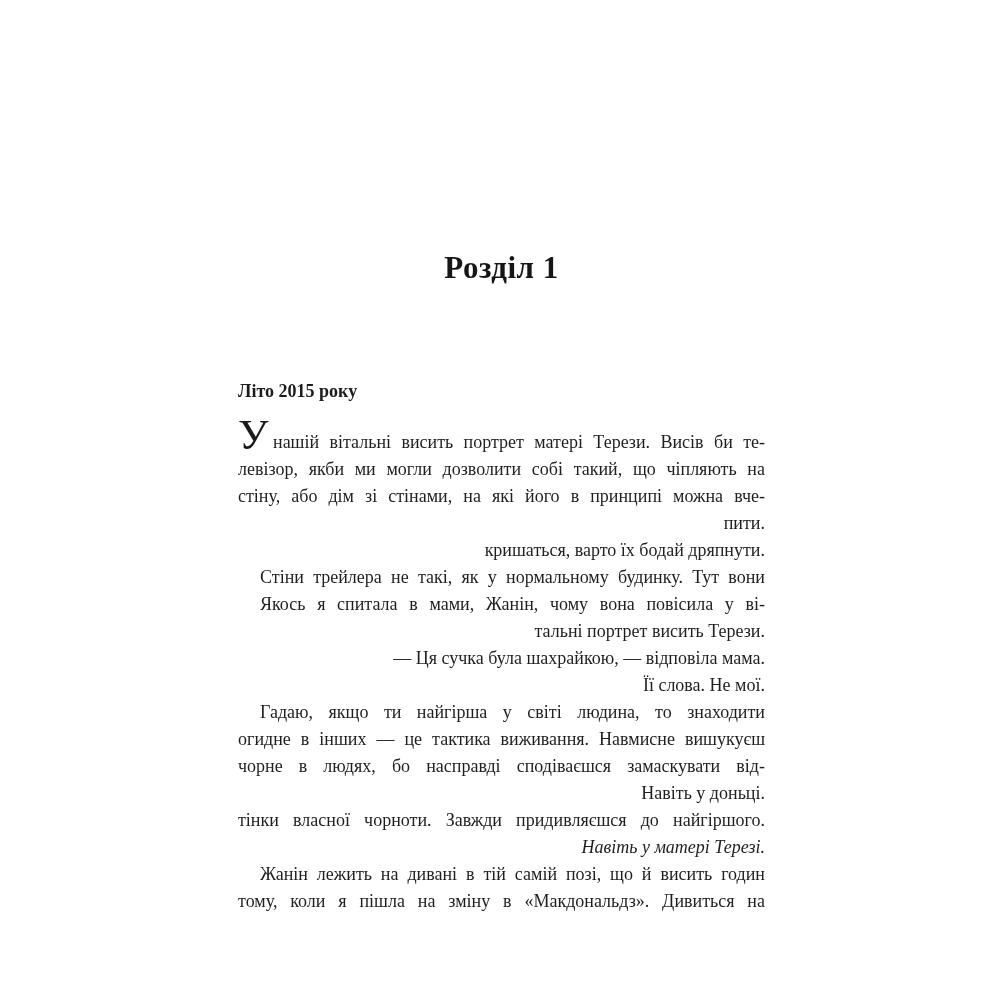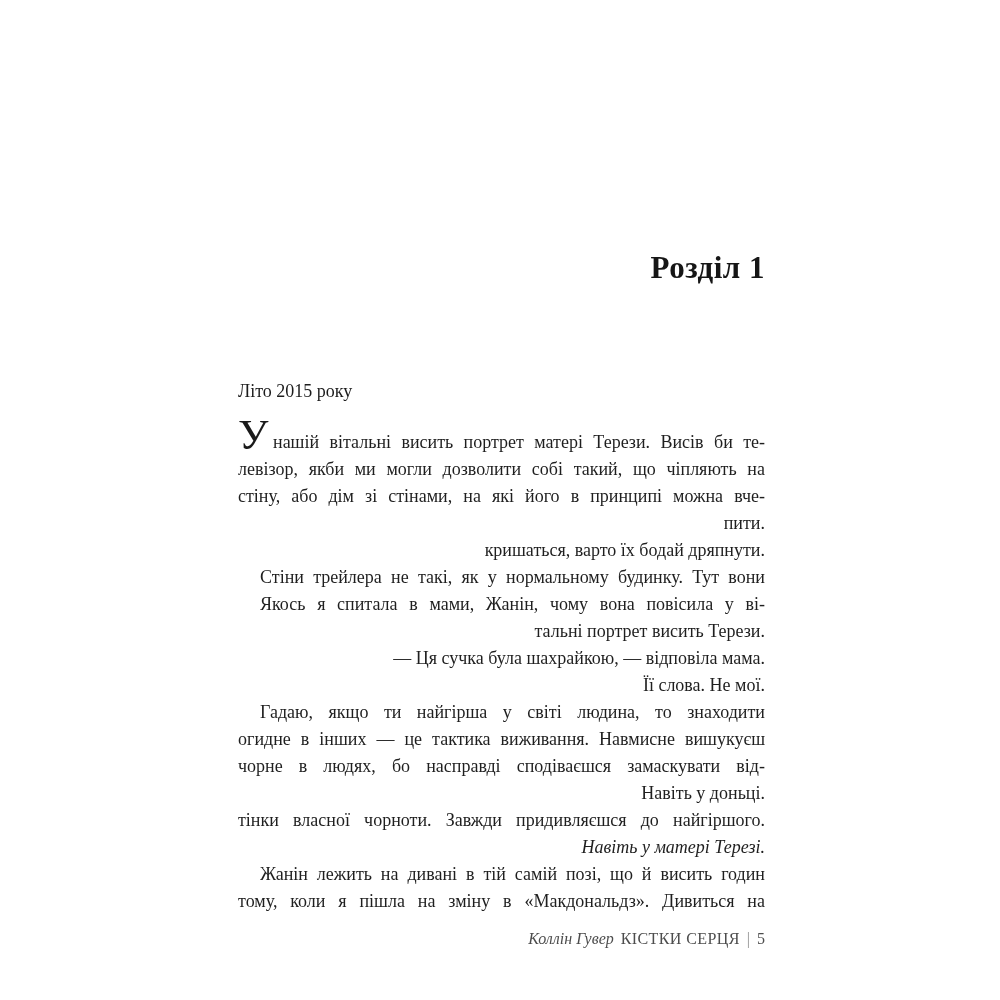--- a/index.html
+++ b/index.html
@@ -16,31 +16,31 @@
     color: #1f1f1f;
     overflow: hidden;
   }
   .column {
     position: absolute;
     left: 238px;
     width: 527px;
   }
   .chapter-title {
     top: 248px;
-    text-align: right;
+    text-align: center;
     font-size: 31px;
     font-weight: 700;
     line-height: 40px;
     color: #161616;
     letter-spacing: 0.5px;
   }
   .section-heading {
     top: 378px;
     font-size: 18px;
-    font-weight: 400;
+    font-weight: 700;
     line-height: 27px;
     color: #1c1c1c;
   }
   .body-text {
     top: 429px;
     font-size: 18px;
     line-height: 27px;
   }
   .para { margin: 0; }
   .para.italic { font-style: italic; }
@@ -120,17 +120,14 @@
       </div>
       <div class="para italic">
         <div class="line ind">Навіть у матері Терезі.</div>
       </div>
       <div class="para">
         <div class="line j ind">Жанін лежить на дивані в тій самій позі, що й висить годин</div>
         <div class="line j">тому, коли я пішла на зміну в «Макдональдз». Дивиться на</div>
       </div>
     </div>
 
-  <div class="column page-footer">
-    <span class="footer-author">Коллін Гувер</span><span class="footer-book-title">КІСТКИ СЕРЦЯ</span><span class="footer-separator">|</span><span class="footer-page-number">5</span>
-  </div>
 
 </div>
 
 </body></html>

